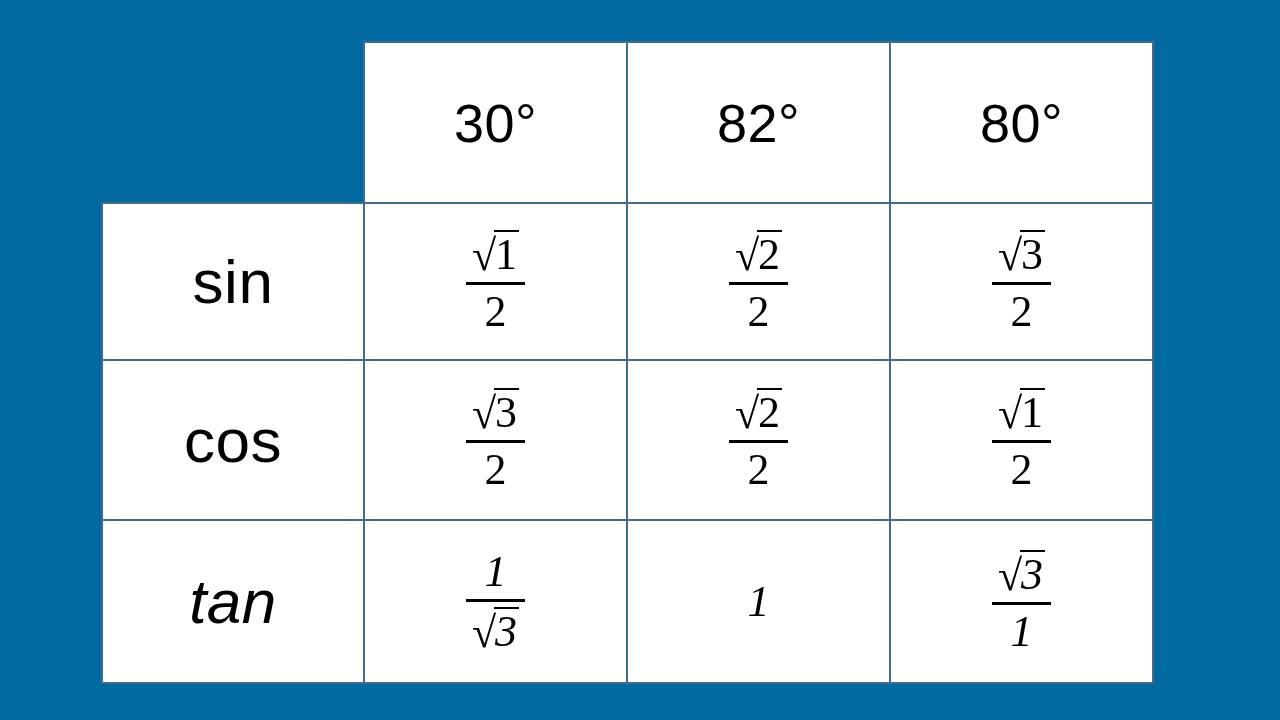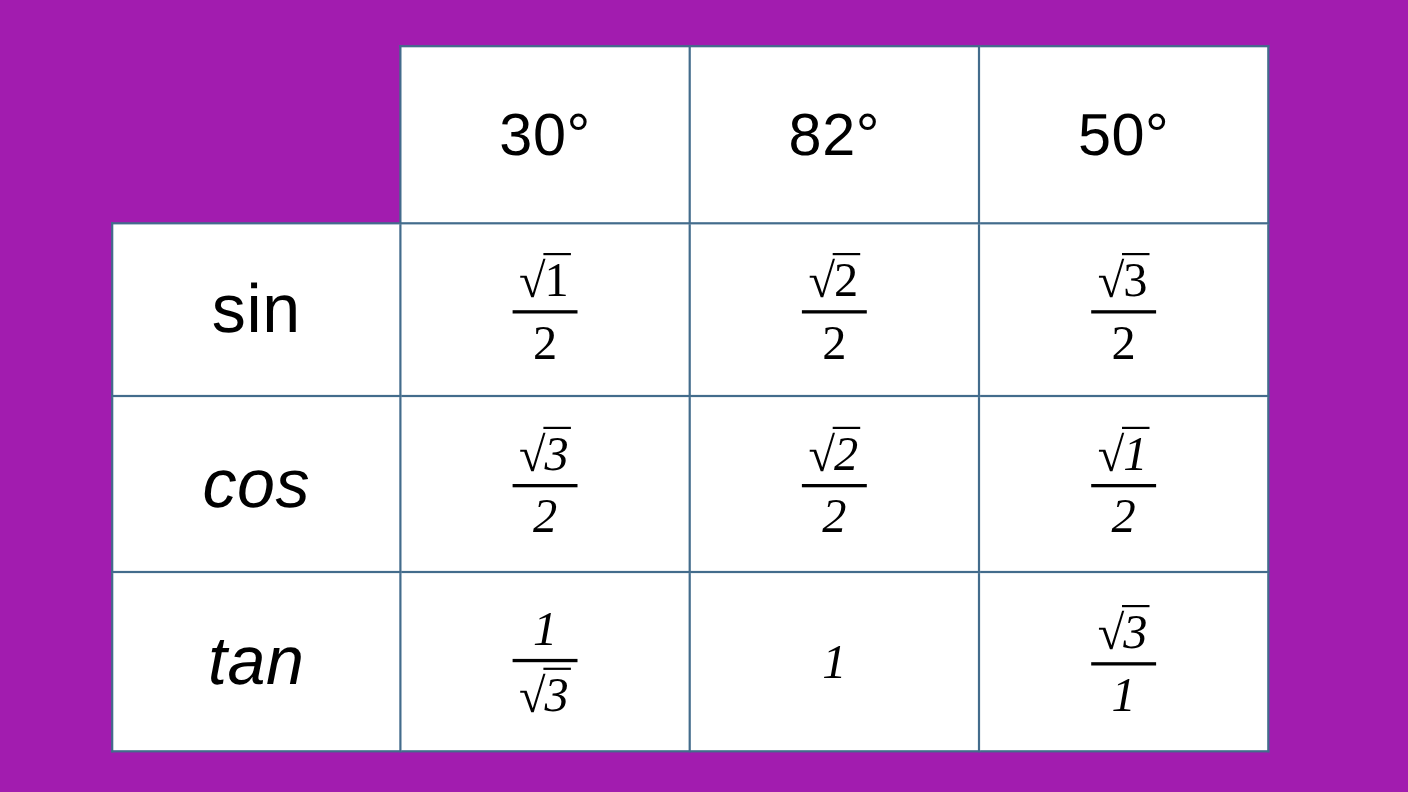--- a/index.html
+++ b/index.html
@@ -11,21 +11,21 @@
     width: 1280px;
     height: 720px;
     overflow: hidden;
     font-family: "Liberation Sans", sans-serif;
   }
 
   #stage {
     position: relative;
     width: 1280px;
     height: 720px;
-    background: #a21caf;
+    background: #0369a1;
   }
 
   
   table.trig {
     position: absolute;
     left: 101px;
     top: 41px;
     width: 1052px;
     border-collapse: collapse;
     table-layout: fixed;
@@ -59,21 +59,21 @@
 
   
   td.fnlabel {
     font-size: 62px;
     color: #000000;
     font-family: "Liberation Sans", sans-serif;
     letter-spacing: 0.5px;
   }
 
   tr.r-sin td { height: 155px; }
-  tr.r-cos td { height: 158px; font-style: italic; }
+  tr.r-cos td { height: 158px; }
   tr.r-tan td { height: 161px; font-style: italic; }
 
   
   td.val {
     font-family: "Liberation Serif", serif;
     color: #000000;
   }
 
   .frac {
     display: inline-flex;
@@ -134,21 +134,21 @@
         <col class="dcol">
         <col class="dcol">
         <col class="dcol">
     </colgroup>
     <tbody>
 
       <tr class="head">
         <td class="corner"></td>
         <td class="angle">30°</td>
         <td class="angle">82°</td>
-        <td class="angle">50°</td>
+        <td class="angle">80°</td>
       </tr>
 
       <tr class="r-sin">
         <td class="fnlabel">sin</td>
 
         <td class="val">
           <span class="frac">
             <span class="num"><span class="rad"><span class="sign">√</span><span class="rand">1</span></span></span>
             <span class="bar"></span>
             <span class="den">2</span>

